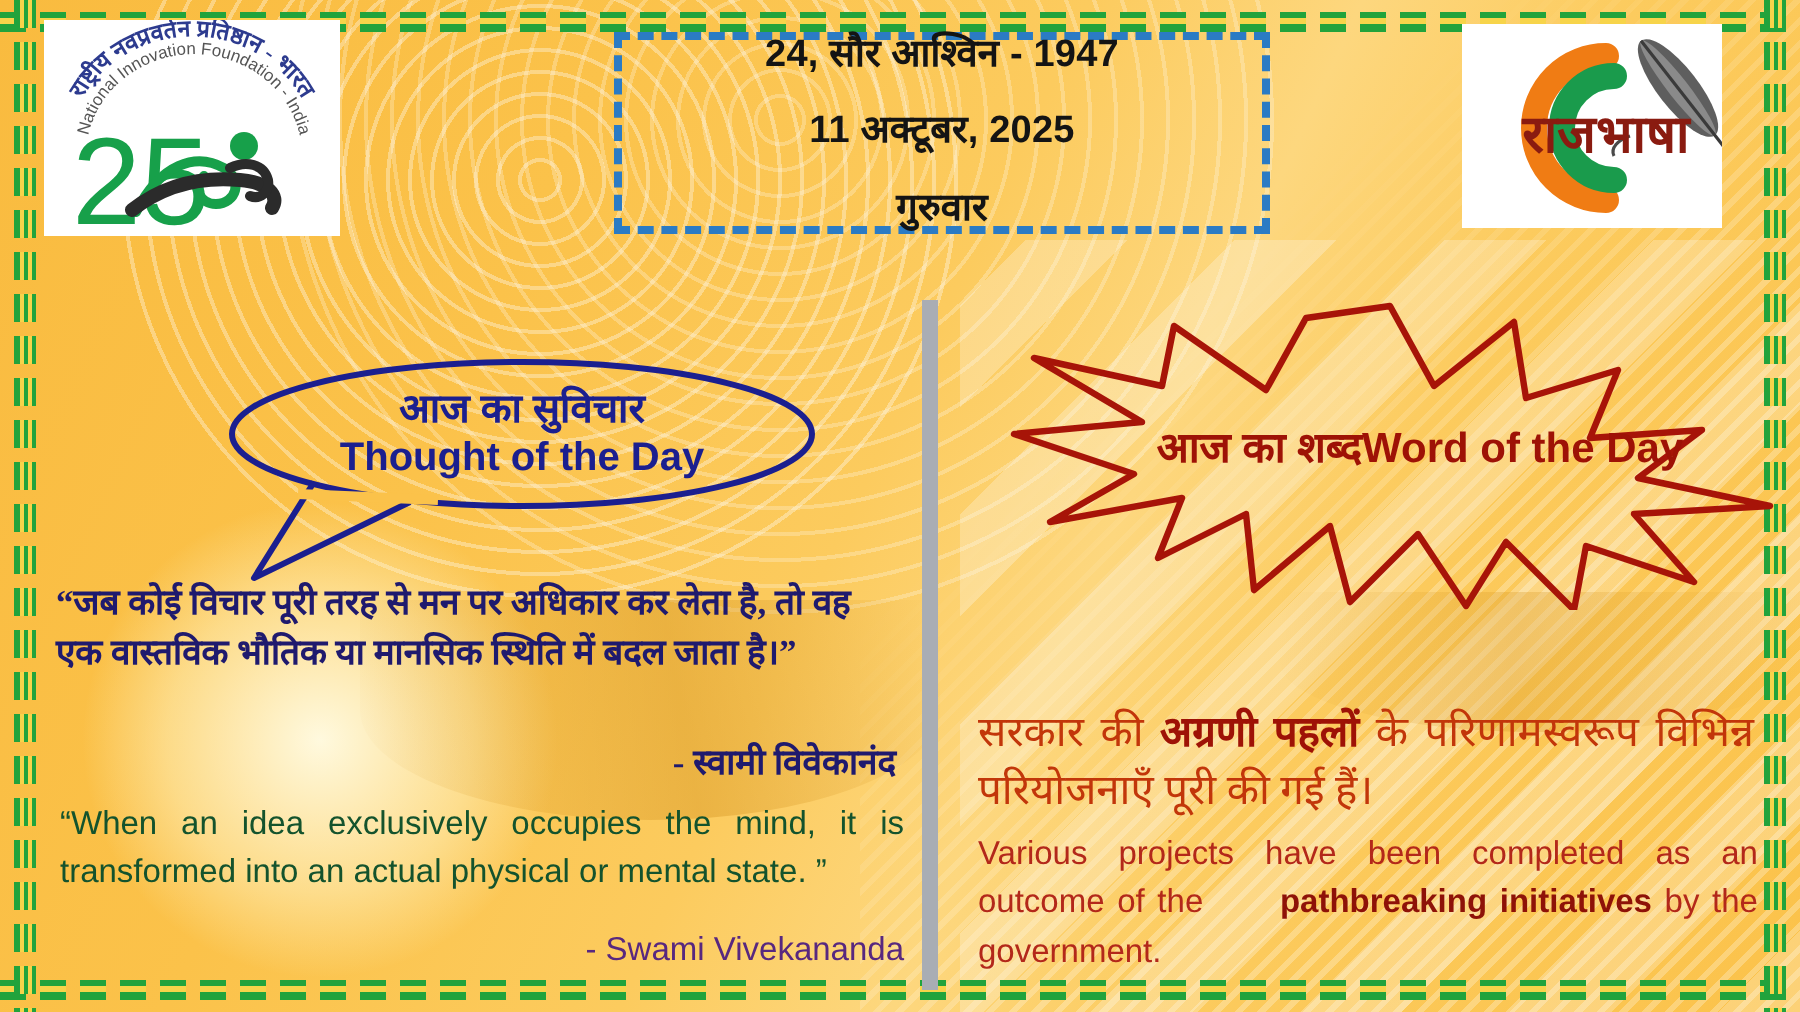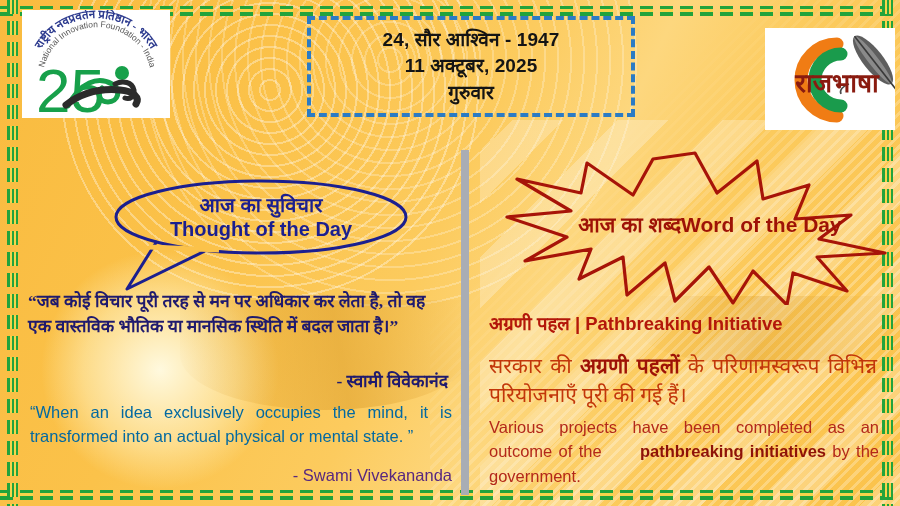--- a/index.html
+++ b/index.html
@@ -130,39 +130,38 @@
   }
 
   
   .logo-nif {
     position: absolute; left: 22px; top: 10px;
     width: 148px; height: 108px;
     background: #ffffff;
     overflow: hidden;
   }
   .logo-raj {
-    position: absolute; left: 731px; top: 28px;
+    position: absolute; left: 731px; top: 12px;
     width: 130px; height: 102px;
     background: #ffffff;
     overflow: hidden;
-    margin-left: 34px;
   }
 
   
   .date-box {
     position: absolute;
     left: 307px; top: 16px;
     width: 328px; height: 101px;
     border: 4px dashed #2b7bc4;
     box-sizing: border-box;
     display: flex;
     flex-direction: column;
     align-items: center;
     justify-content: center;
-    gap: 2px;
+    gap: 14px;
   }
   .date-line {
     color: #141414;
     font-weight: bold;
     font-size: 19px;
     line-height: 1.28;
     letter-spacing: .1px;
     white-space: nowrap;
   }
 
@@ -212,21 +211,21 @@
     text-align: right;
     color: #1f1a6e;
     font-size: 17.5px;
     font-family: "Liberation Serif", "DejaVu Serif", serif;
     font-weight: 600;
   }
   .quote-en {
     position: absolute;
     left: 30px; top: 400px;
     width: 422px;
-    color: #0369a1;
+    color: #14532d;
     font-size: 16.5px;
     line-height: 1.48;
     text-align: justify;
   }
   .quote-en-attr {
     position: absolute;
     left: 30px; top: 466px;
     width: 422px;
     text-align: right;
     color: #58287f;
@@ -377,23 +376,20 @@
   <div class="star-wrap">
     <svg width="400" height="160" viewBox="0 0 400 160">
       <polygon points="200,8 222,48 262,16 268,54 314,40 300,74 356,70 324,94 390,108 322,112 352,146 298,128 292,160 258,126 238,158 214,122 180,156 170,118 132,150 128,112 84,134 96,104 30,116 72,92 12,72 76,66 22,34 86,48 92,18 138,50 158,14" fill="none" stroke="#a71408" stroke-width="3.2" stroke-linejoin="round"></polygon>
     </svg>
     <div class="star-label">
       <div class="star-hi">आज का शब्द</div>
       <div class="star-en">Word of the Day</div>
     </div>
   </div>
 
-  <div class="word-head">
-    <span>अग्रणी पहल</span><span class="sep"> | </span><span class="en">Pathbreaking Initiative</span>
-  </div>
 
   <div class="example-hi">
     <span>सरकार की </span><b>अग्रणी पहलों</b><span> के परिणामस्वरूप विभिन्न परियोजनाएँ पूरी की गई हैं।</span>
   </div>
 
   <div class="example-en">
     <span>Various projects have been completed as an outcome of the </span><b>pathbreaking initiatives</b><span> by the government.</span>
   </div>
 
 </div>

